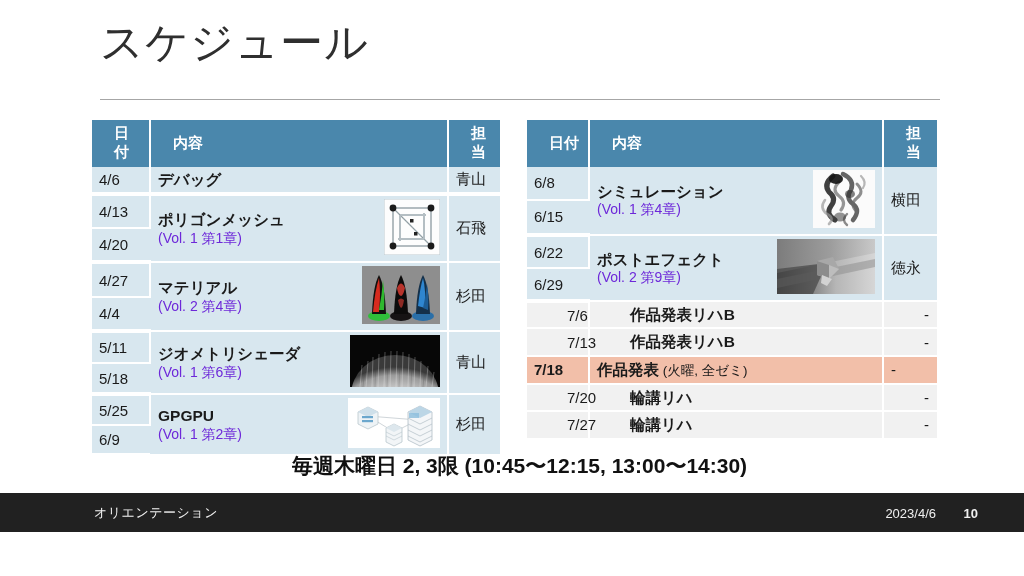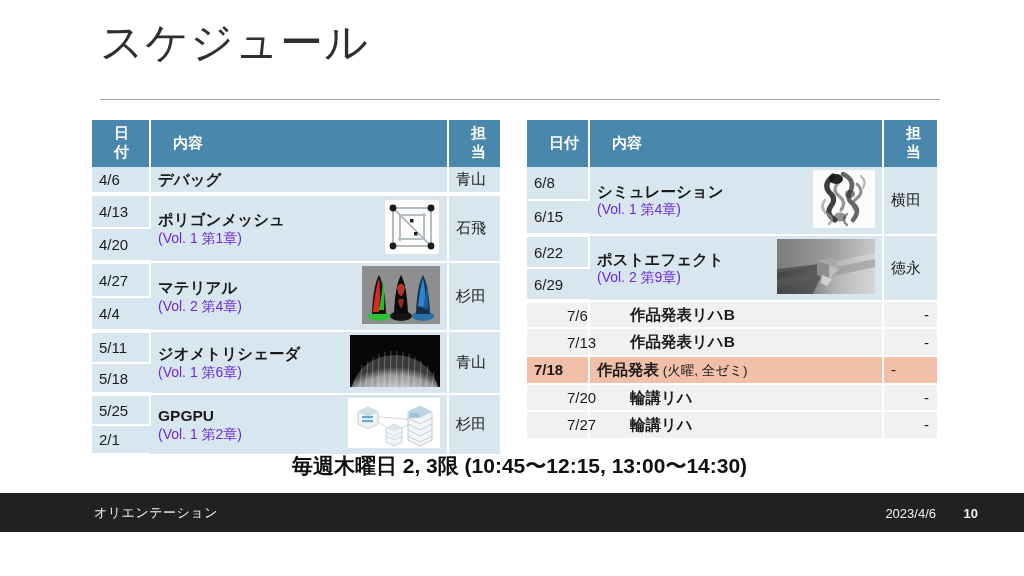--- a/index.html
+++ b/index.html
@@ -305,21 +305,21 @@
                   </g>
                   <rect x="61" y="15" width="10" height="5" fill="#8fc0dd" opacity="0.85"></rect>
                 </g>
               </svg>
             </span>
           </div>
         </td>
         <td class="c-who" rowspan="2">杉田</td>
       </tr>
       <tr class="r-blue blk-end">
-        <td class="c-date">2/1</td>
+        <td class="c-date">6/9</td>
       </tr>
     </tbody>
   </table>
 
   <table class="sched-table" id="table-right">
     <colgroup>
         <col style="width:62px">
         <col>
         <col style="width:54px">
       </colgroup>

